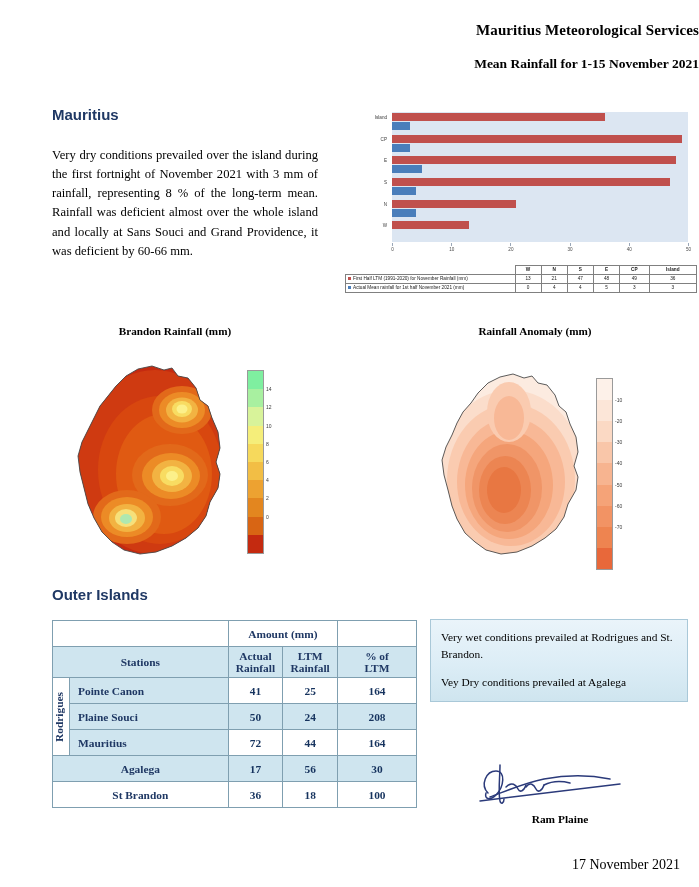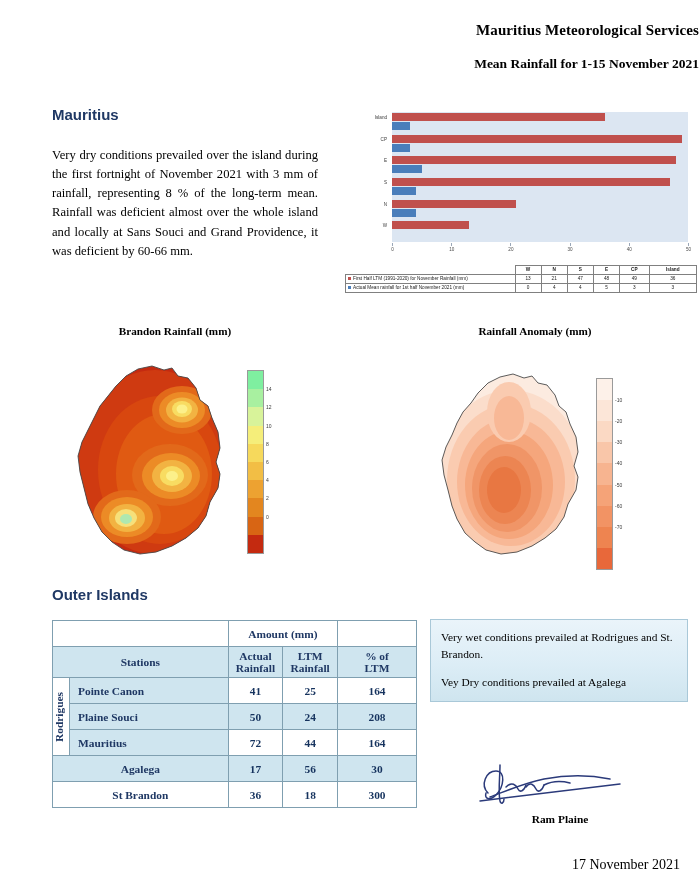--- a/index.html
+++ b/index.html
@@ -396,21 +396,21 @@
       <tr class="alt">
         <td class="cap" colspan="2">Agalega</td>
         <td class="val">17</td>
         <td class="val">56</td>
         <td class="val">30</td>
       </tr>
       <tr>
         <td colspan="2" style="background:#fff;">St Brandon</td>
         <td class="val">36</td>
         <td class="val">18</td>
-        <td class="val">300</td>
+        <td class="val">100</td>
       </tr>
     </tbody>
   </table>
 
   <div class="note">
     <p>Very wet conditions prevailed at Rodrigues and St. Brandon.</p>
     <p>Vey Dry conditions prevailed at Agalega</p>
   </div>
 
   <div class="sig-wrap">

